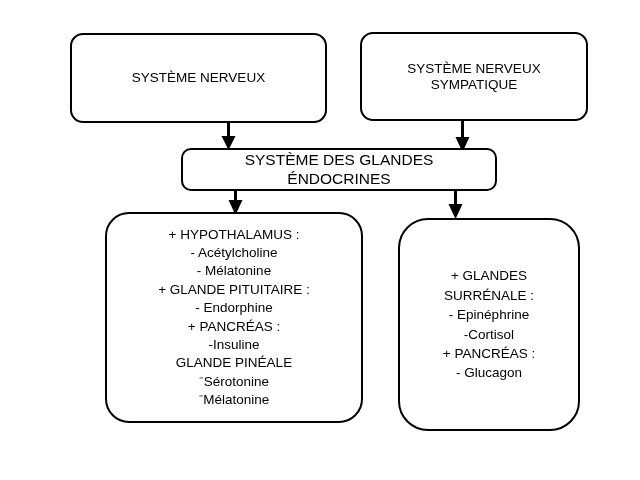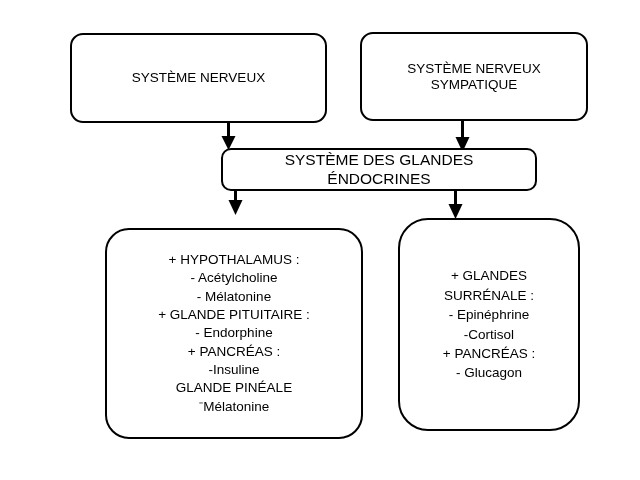--- a/index.html
+++ b/index.html
@@ -42,24 +42,23 @@
   }
   #node-sympathetic {
     left: 360px; top: 32px;  width: 228px; height: 89px;
     border-radius: 13px;
     font-size: 13.5px;
   }
   #node-endocrine {
     left: 181px; top: 148px; width: 316px; height: 43px;
     border-radius: 10px;
     font-size: 15.5px;
-    margin-left: 40px;
   }
   #node-left-glands {
-    left: 105px; top: 228px; width: 258px; height: 211px;
+    left: 105px; top: 212px; width: 258px; height: 211px;
     border-radius: 24px;
     font-size: 13.5px;
     line-height: 1.36;
   }
   #node-right-glands {
     left: 398px; top: 218px; width: 182px; height: 213px;
     border-radius: 30px;
     font-size: 13.5px;
     line-height: 1.44;
   }
@@ -120,20 +119,21 @@
 
   <div class="node" id="node-left-glands">
     <span class="line">+ HYPOTHALAMUS :</span>
     <span class="line">- Acétylcholine</span>
     <span class="line">- Mélatonine</span>
     <span class="line">+ GLANDE PITUITAIRE :</span>
     <span class="line">- Endorphine</span>
     <span class="line">+ PANCRÉAS :</span>
     <span class="line">-Insuline</span>
     <span class="line">GLANDE PINÉALE</span>
+    <span class="line">⁻Sérotonine</span>
     <span class="line">⁻Mélatonine</span>
   </div>
 
   <div class="node" id="node-right-glands">
     <span class="line">+ GLANDES</span>
     <span class="line">SURRÉNALE :</span>
     <span class="line">- Epinéphrine</span>
     <span class="line">-Cortisol</span>
     <span class="line">+ PANCRÉAS :</span>
     <span class="line">- Glucagon</span>

